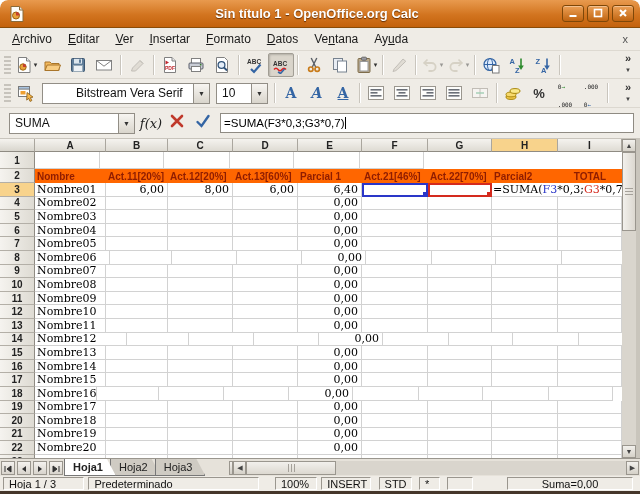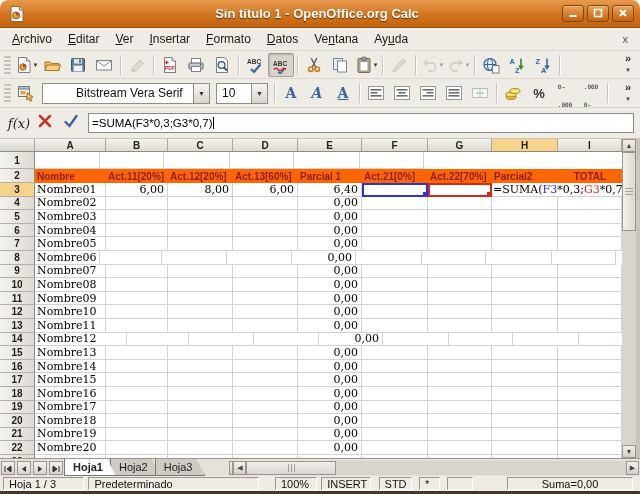--- a/index.html
+++ b/index.html
@@ -469,20 +469,26 @@
         <span><span class="deci">.000<br>0<span style="color:#3465a4">←</span></span></span>
       </div>
       <div class="sep"></div>
       <div class="ovf">
         <span class="a1">»</span>
         <span class="a2">▼</span>
       </div>
     </div>
 
   <div class="formulabar">
+    <div class="combo namebox">
+      <span class="cval">SUMA</span>
+      <span class="cbtn">
+          <span>▼</span>
+        </span>
+    </div>
     <div class="fb-btn">
         <span class="fx">f(x)</span>
       </div>
     <div class="fb-btn">
         <span><svg width="16" height="16" viewBox="0 0 16 16">
             <path d="M3 3l10 10M13 3L3 13" stroke="#c0392b" stroke-width="2.6" stroke-linecap="round"></path>
           </svg></span>
       </div>
     <div class="fb-btn">
         <span><svg width="16" height="16" viewBox="0 0 16 16">
@@ -514,21 +520,21 @@
         <div class="cell" style="width: 66px;"></div>
         <div class="cell" style="width: 64px;"></div>
       </div>
       <div class="grow" style="height: 14px;">
         <div class="rhdr">2</div>
         <div class="cell hdr2" style="width: 71px;">Nombre</div>
         <div class="cell hdr2" style="width: 62px;">Act.11[20%]</div>
         <div class="cell hdr2" style="width: 65px;">Act.12[20%]</div>
         <div class="cell hdr2" style="width: 65px;">Act.13[60%]</div>
         <div class="cell hdr2" style="width: 64px;">Parcial 1</div>
-        <div class="cell hdr2" style="width: 66px;">Act.21[0%]</div>
+        <div class="cell hdr2" style="width: 66px;">Act.21[46%]</div>
         <div class="cell hdr2" style="width: 64px;">Act.22[70%]</div>
         <div class="cell hdr2" style="width: 66px;">Parcial2</div>
         <div class="cell hdr2 ctr" style="width: 64px;">TOTAL</div>
       </div>
       <div class="grow" style="height: 13.6px;">
         <div class="rhdr active">3</div>
         <div class="cell txt" style="width: 71px;">Nombre01</div>
         <div class="cell num" style="width: 62px;">6,00</div>
         <div class="cell num" style="width: 65px;">8,00</div>
         <div class="cell num" style="width: 65px;">6,00</div>
@@ -580,21 +586,21 @@
         <div class="cell num" style="width: 65px;"></div>
         <div class="cell num" style="width: 65px;"></div>
         <div class="cell num" style="width: 64px;">0,00</div>
         <div class="cell num" style="width: 66px;"></div>
         <div class="cell num" style="width: 64px;"></div>
         <div class="cell num" style="width: 66px;"></div>
         <div class="cell num" style="width: 64px;"></div>
       </div>
       <div class="grow" style="height: 13.6px;">
         <div class="rhdr">8</div>
-        <div class="cell txt" style="width: 65px;">Nombre06</div>
+        <div class="cell txt" style="width: 75px;">Nombre06</div>
         <div class="cell num" style="width: 62px;"></div>
         <div class="cell num" style="width: 65px;"></div>
         <div class="cell num" style="width: 65px;"></div>
         <div class="cell num" style="width: 64px;">0,00</div>
         <div class="cell num" style="width: 66px;"></div>
         <div class="cell num" style="width: 64px;"></div>
         <div class="cell num" style="width: 66px;"></div>
         <div class="cell num" style="width: 64px;"></div>
       </div>
       <div class="grow" style="height: 13.6px;">
@@ -700,21 +706,21 @@
         <div class="cell num" style="width: 65px;"></div>
         <div class="cell num" style="width: 65px;"></div>
         <div class="cell num" style="width: 64px;">0,00</div>
         <div class="cell num" style="width: 66px;"></div>
         <div class="cell num" style="width: 64px;"></div>
         <div class="cell num" style="width: 66px;"></div>
         <div class="cell num" style="width: 64px;"></div>
       </div>
       <div class="grow" style="height: 13.6px;">
         <div class="rhdr">18</div>
-        <div class="cell txt" style="width: 71px;">Nombre16</div>
+        <div class="cell txt" style="width: 62px;">Nombre16</div>
         <div class="cell num" style="width: 62px;"></div>
         <div class="cell num" style="width: 65px;"></div>
         <div class="cell num" style="width: 65px;"></div>
         <div class="cell num" style="width: 64px;">0,00</div>
         <div class="cell num" style="width: 66px;"></div>
         <div class="cell num" style="width: 64px;"></div>
         <div class="cell num" style="width: 66px;"></div>
         <div class="cell num" style="width: 64px;"></div>
       </div>
       <div class="grow" style="height: 13.6px;">

